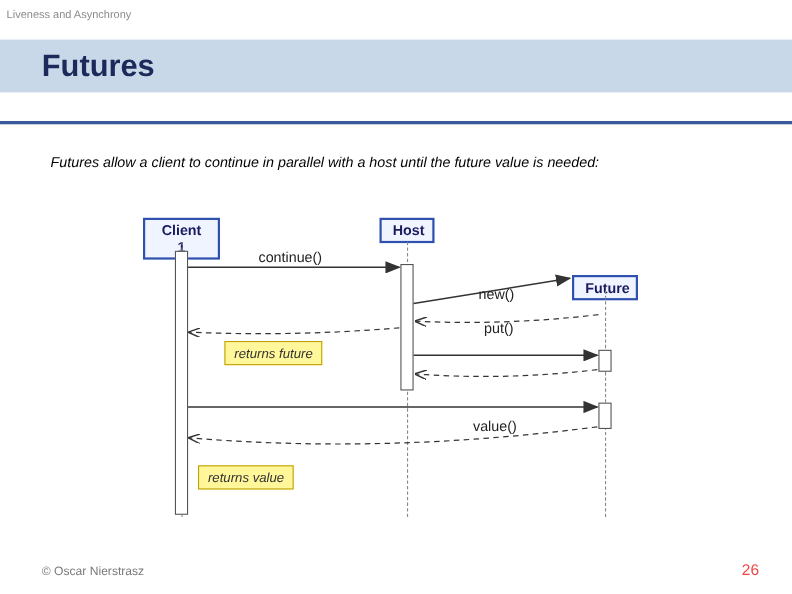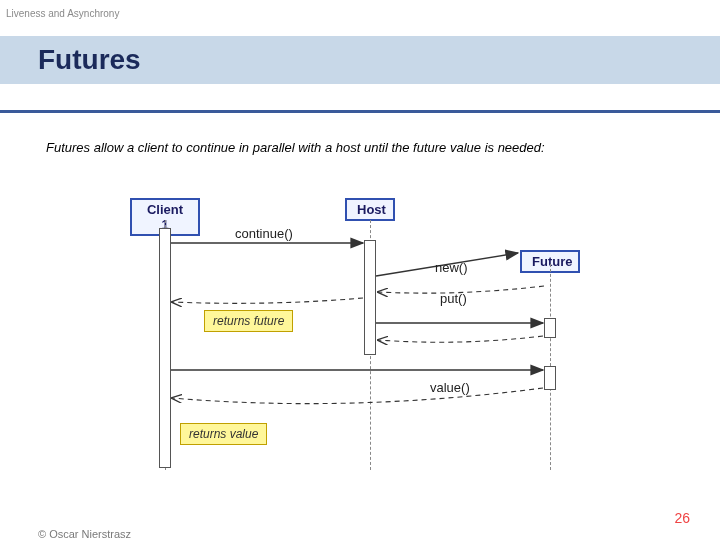--- a/index.html
+++ b/index.html
@@ -4,21 +4,21 @@
 <style>
   * { margin: 0; padding: 0; box-sizing: border-box; }
   html, body { width: 720px; height: 540px; font-family: Arial, Helvetica, sans-serif; background: #fff; }
   .slide { position: relative; width: 720px; height: 540px; }
   .topic-label { position: absolute; top: 8px; left: 6px; font-size: 10px; color: #8a8a8a; }
   .title-band { position: absolute; top: 36px; left: 0; right: 0; height: 48px; background: #c8d8e8; display: flex; align-items: center; padding-left: 38px; }
   .title-band h1 { font-size: 28px; font-weight: bold; color: #1b2a5a; }
   .accent-line { position: absolute; top: 110px; left: 0; right: 0; height: 3px; background: #3a5a9a; }
   .body-text { position: absolute; top: 140px; left: 46px; right: 42px; font-size: 13px; color: #000000; font-style: italic; line-height: 1.25; }
   .diagram { position: absolute; top: 198px; left: 100px; width: 540px; height: 290px; }
-  .footer-left { position: absolute; bottom: 0; left: 38px; font-size: 11px; color: #7a7a7a; margin-top: 44px; }
+  .footer-left { position: absolute; bottom: 14px; left: 38px; font-size: 11px; color: #7a7a7a; margin-top: 44px; }
   .footer-right { position: absolute; bottom: 14px; right: 30px; font-size: 14px; color: #ef4444; }
 
   
   .obj-box { position: absolute; border: 2px solid #3050b0; background: #f0f4ff; padding: 2px 10px; font-size: 13px; font-weight: bold; color: #1a1a60; text-align: center; }
   .lifeline { position: absolute; width: 0; border-left: 1px dashed #888; }
   .activation { position: absolute; width: 12px; background: #fff; border: 1px solid #555; }
   .msg-label { position: absolute; font-size: 13px; color: #222; background: transparent; white-space: nowrap; }
   .note-box { position: absolute; background: #fff79a; border: 1px solid #c0a000; padding: 3px 8px; font-size: 12px; font-style: italic; color: #333; }
 
   svg.arrows { position: absolute; top: 0; left: 0; }

